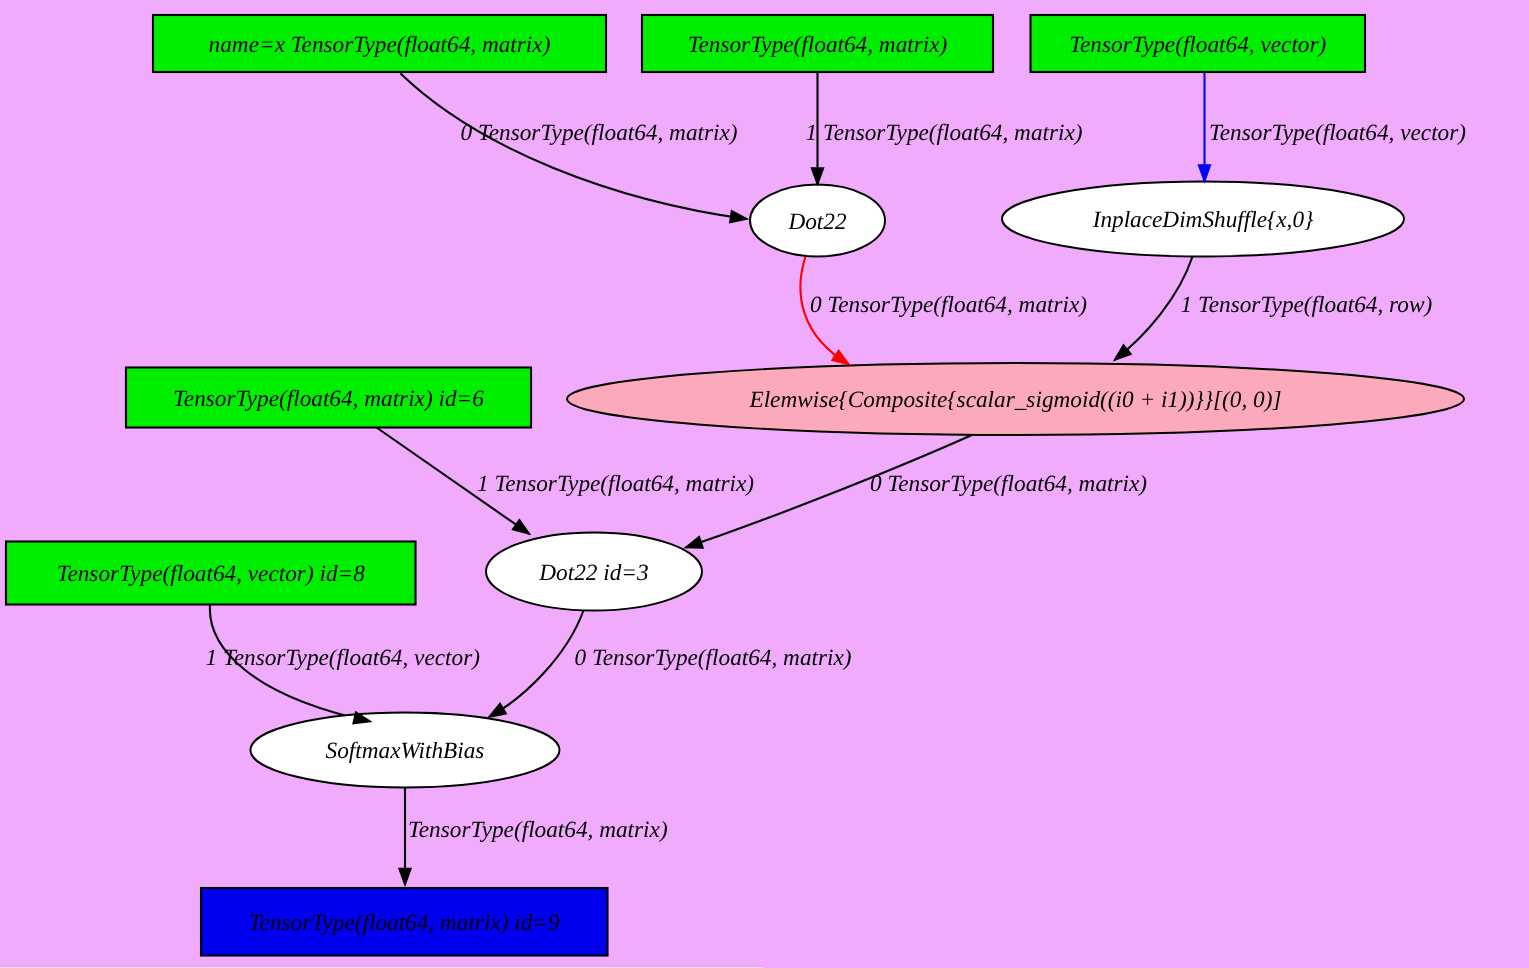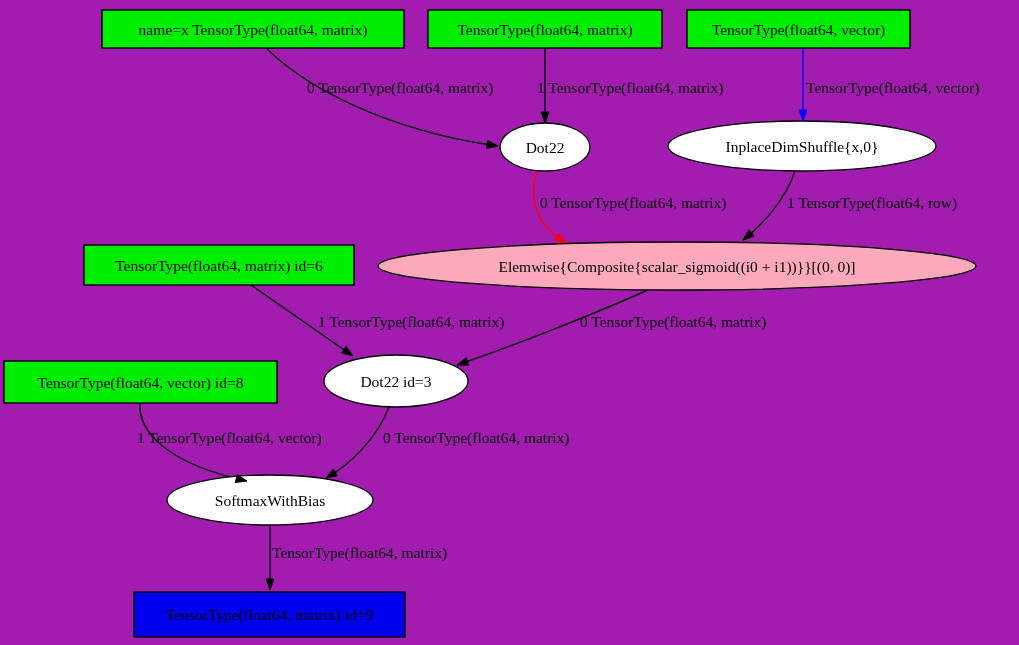--- a/index.html
+++ b/index.html
@@ -1,22 +1,23 @@
 <!DOCTYPE html>
 <html><head>
 <meta charset="utf-8">
 <style>
   html, body { margin: 0; padding: 0; background: #ffffff; }
   #canvas {
     position: relative;
     width: 1019px;
     height: 645px;
-    background: #a21caf;
+    background: #f0abfc;
     overflow: hidden;
     font-family: "Liberation Serif", serif;
+    font-style: italic;
   }
   #graph-svg { position: absolute; left: 0; top: 0; }
   #graph-svg text {
     font-family: "Liberation Serif", serif;
     font-size: 15.5px;
     fill: #000000;
   }
 </style>
 </head>
 <body>

